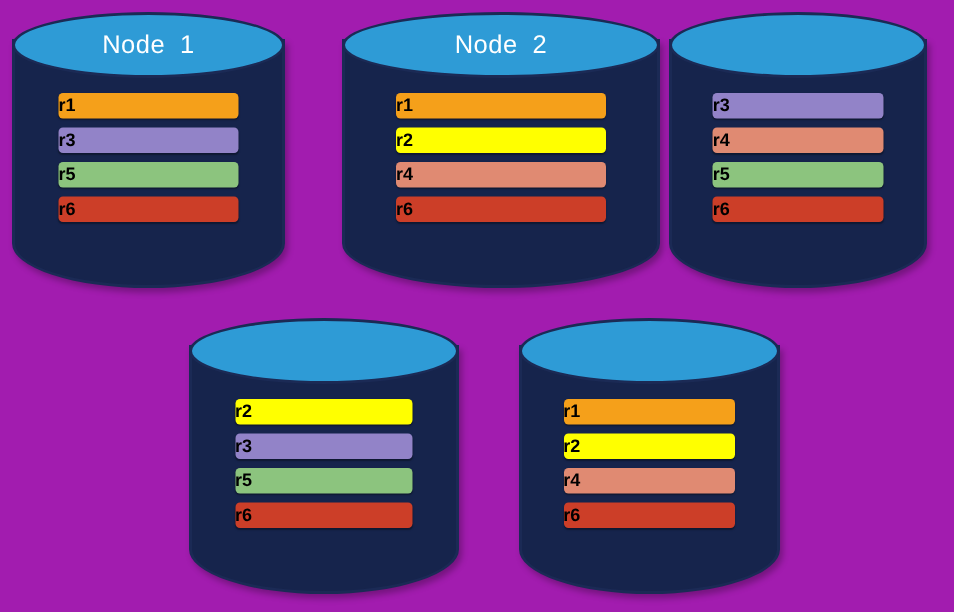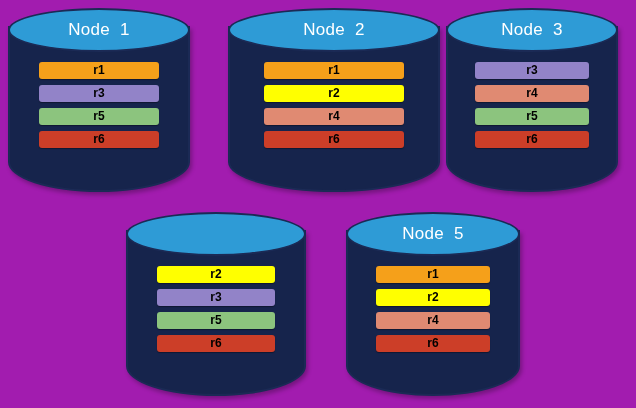--- a/index.html
+++ b/index.html
@@ -76,21 +76,20 @@
     top: 54px;
     padding: 0 17%;
     box-sizing: border-box;
   }
   .replica {
     position: relative;
     height: 17px;
     line-height: 17px;
     margin-bottom: 6px;
     border-radius: 3px;
-    text-align: center;
     font-size: 12px;
     font-weight: bold;
     color: #000000;
     box-shadow: 0 1px 1px rgba(0,0,0,0.35);
   }
   .replica:last-child { margin-bottom: 0; }
 </style>
 </head>
 <body>
 
@@ -119,21 +118,20 @@
         <div class="replica" style="background: rgb(255, 255, 0);">r2</div>
         <div class="replica" style="background: rgb(224, 138, 114);">r4</div>
         <div class="replica" style="background: rgb(204, 62, 40);">r6</div>
       </div>
     </div>
     <div class="node" style="left: 446px; top: 8px; width: 172px; height: 184px;">
       <div class="node-shape">
         <div class="cyl-body"></div>
         <div class="cyl-top"></div>
       </div>
-      <div class="node-title">Node  3</div>
       <div class="replica-list">
         <div class="replica" style="background: rgb(146, 131, 200);">r3</div>
         <div class="replica" style="background: rgb(224, 138, 114);">r4</div>
         <div class="replica" style="background: rgb(140, 196, 126);">r5</div>
         <div class="replica" style="background: rgb(204, 62, 40);">r6</div>
       </div>
     </div>
     <div class="node" style="left: 126px; top: 212px; width: 180px; height: 184px;">
       <div class="node-shape">
         <div class="cyl-body"></div>
@@ -144,21 +142,20 @@
         <div class="replica" style="background: rgb(146, 131, 200);">r3</div>
         <div class="replica" style="background: rgb(140, 196, 126);">r5</div>
         <div class="replica" style="background: rgb(204, 62, 40);">r6</div>
       </div>
     </div>
     <div class="node" style="left: 346px; top: 212px; width: 174px; height: 184px;">
       <div class="node-shape">
         <div class="cyl-body"></div>
         <div class="cyl-top"></div>
       </div>
-      <div class="node-title">Node  5</div>
       <div class="replica-list">
         <div class="replica" style="background: rgb(245, 160, 26);">r1</div>
         <div class="replica" style="background: rgb(255, 255, 0);">r2</div>
         <div class="replica" style="background: rgb(224, 138, 114);">r4</div>
         <div class="replica" style="background: rgb(204, 62, 40);">r6</div>
       </div>
     </div>
   </div>
 
 </body></html>

